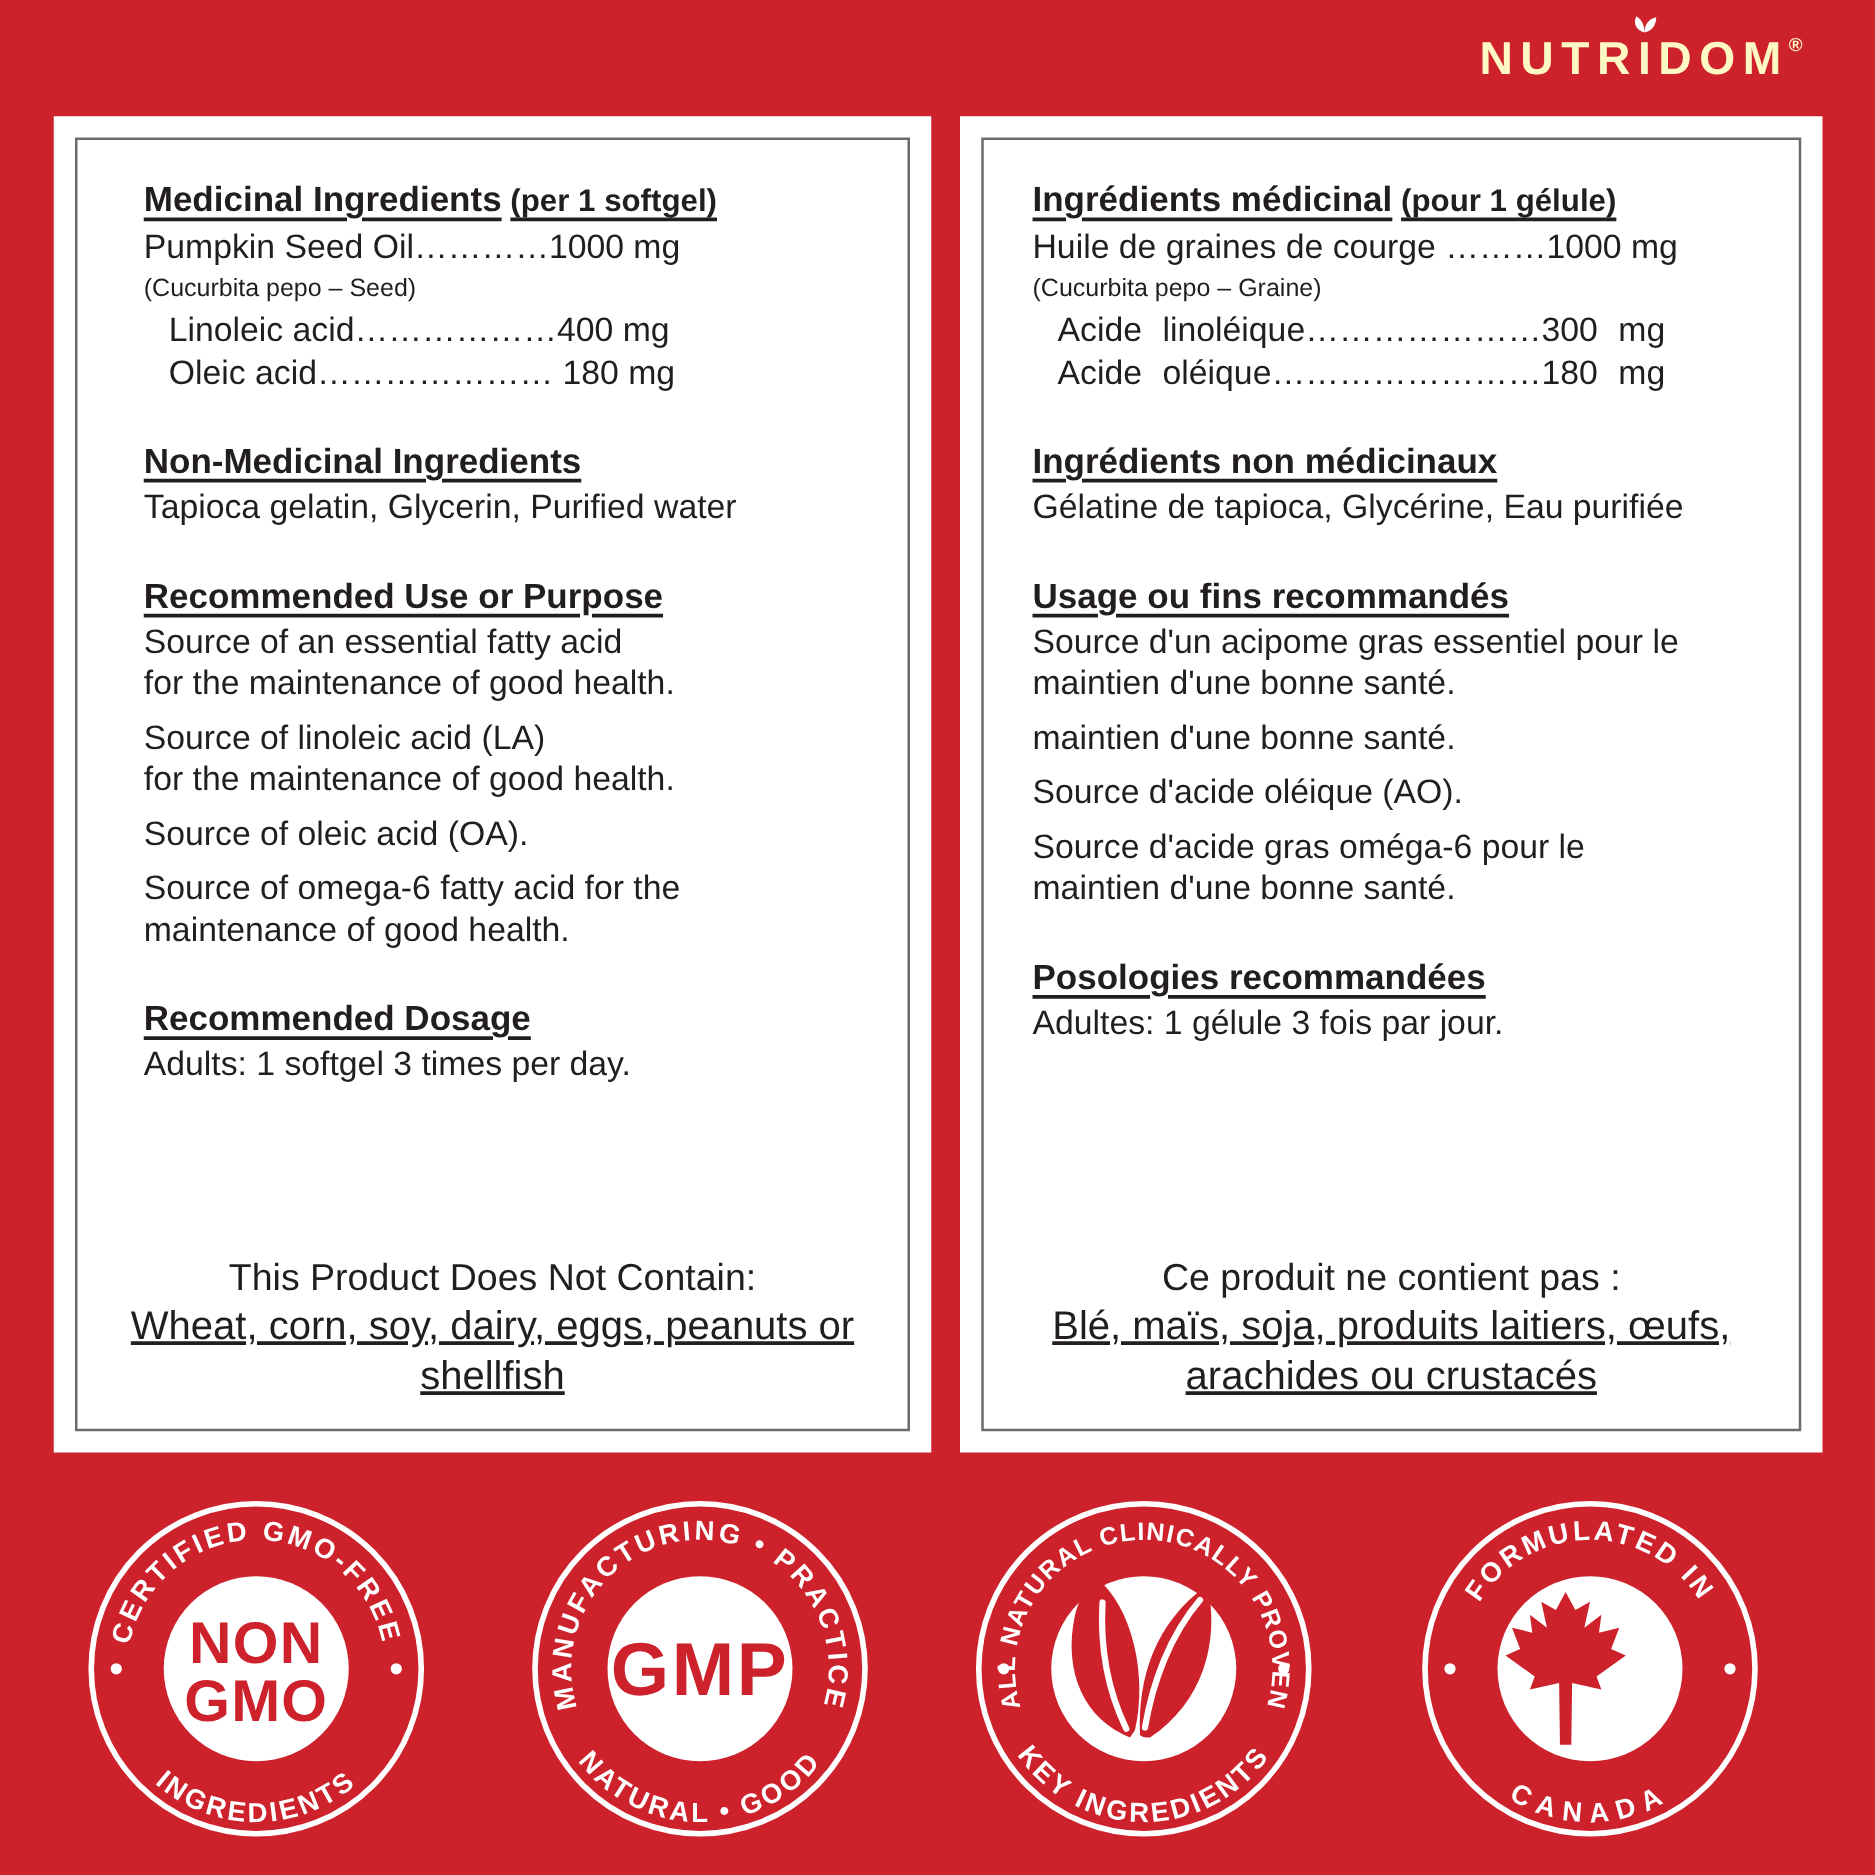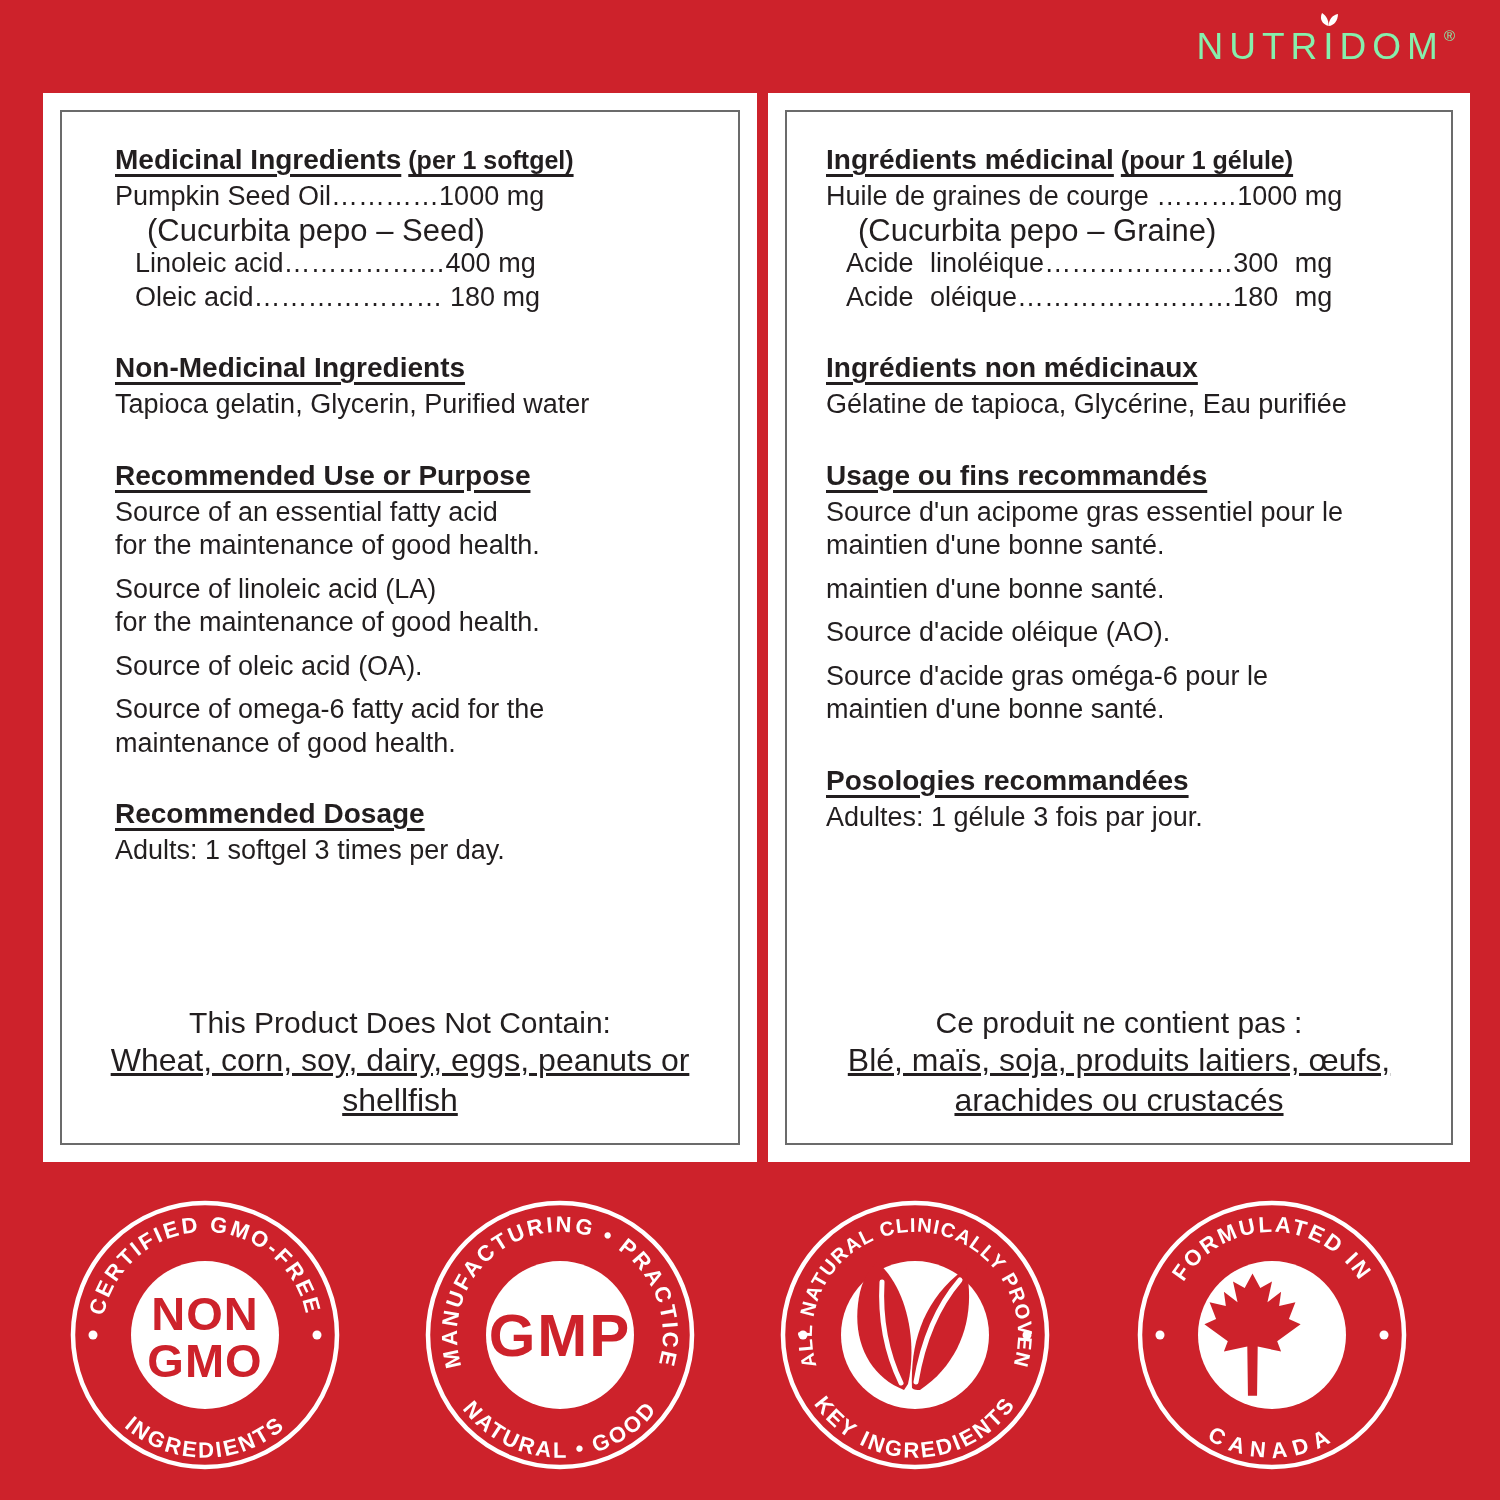--- a/index.html
+++ b/index.html
@@ -9,42 +9,42 @@
     --white:#FFFFFF;
   }
   html,body{margin:0;padding:0;background:#888;}
   .canvas{
     position:relative;width:1500px;height:1500px;overflow:hidden;
     background:var(--red);
     font-family:"Liberation Sans",sans-serif;color:var(--ink);
   }
   
   .logo{
-    position:absolute;top:26px;right:45px;color:#86efac;font-weight:normal;
+    position:absolute;top:26px;right:58px;color:#fef9c3;font-weight:bold;
     font-size:37px;letter-spacing:6px;white-space:nowrap;
   }
   .logo-i{position:relative;display:inline-block;}
   .logo-sprout{position:absolute;top:-14px;left:50%;transform:translateX(-60%);width:24px;height:15px;}
   .logo sup{font-size:15px;letter-spacing:0;vertical-align:18px;}
   
-  .panel{position:absolute;top:93px;height:1069px;background:#fff;padding-left:12px;}
+  .panel{position:absolute;top:93px;height:1069px;background:#fff;}
   .panel-en{left:43px;width:702px;}
   .panel-fr{left:768px;width:690px;}
   .panel-frame{position:absolute;inset:17px;border:2px solid var(--panel_border);pointer-events:none;}
   .panel-content{position:absolute;top:50px;}
   .panel-en .panel-content{left:72px;right:40px;}
   .panel-fr .panel-content{left:58px;right:34px;}
   .sec{margin-bottom:37px;}
   .h{
     font-weight:bold;font-size:28px;line-height:34px;margin-bottom:3px;
     text-decoration:underline;text-decoration-thickness:2.5px;text-underline-offset:5px;
   }
   .h .paren{font-size:25px;margin-left:7px;}
   .line{font-size:27px;line-height:33.5px;}
-  .small{font-size:31px;margin-left:32px;}
+  .small{font-size:20px;}
   .ind{padding-left:20px;}
   .wsp{word-spacing:9px;}
   .para{margin-bottom:10px;}
   .bottom-note{position:absolute;left:16px;right:16px;bottom:42px;text-align:center;}
   .bn-h{font-weight:normal;font-size:30px;line-height:35px;}
   .bn-b{font-size:32px;line-height:40px;text-decoration:underline;}
   
   .badge{position:absolute;top:1190px;width:290px;height:290px;}
   .badge-1{left:60px;}
   .badge-2{left:415px;}

